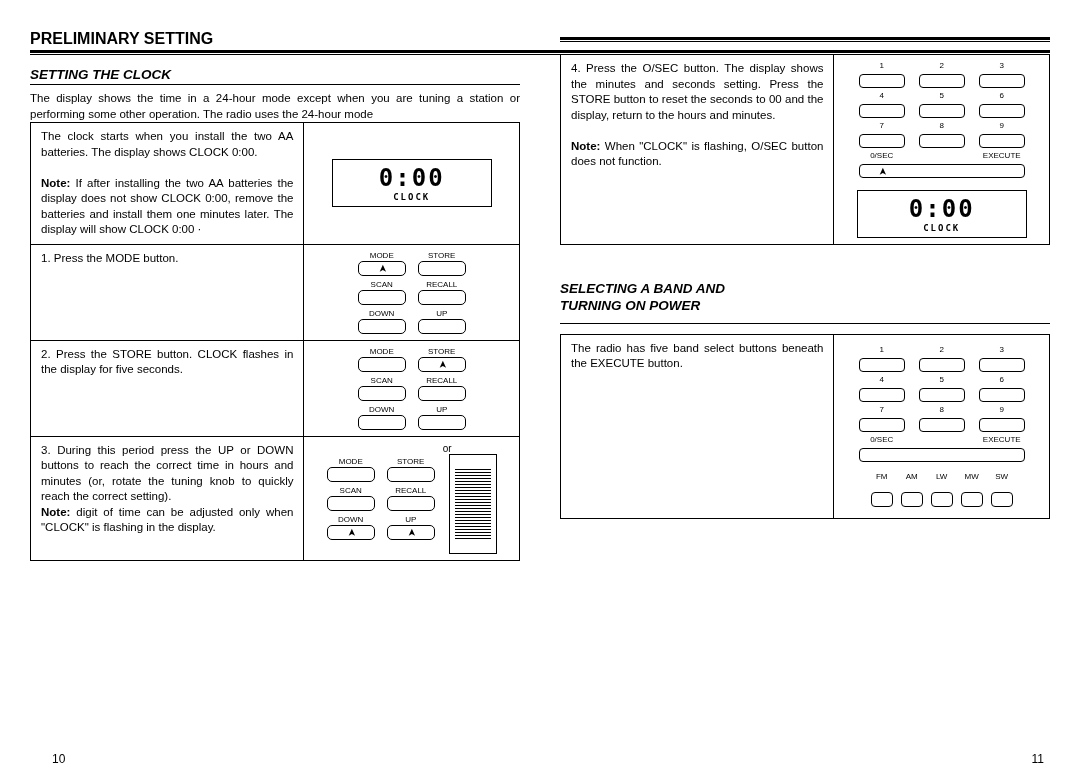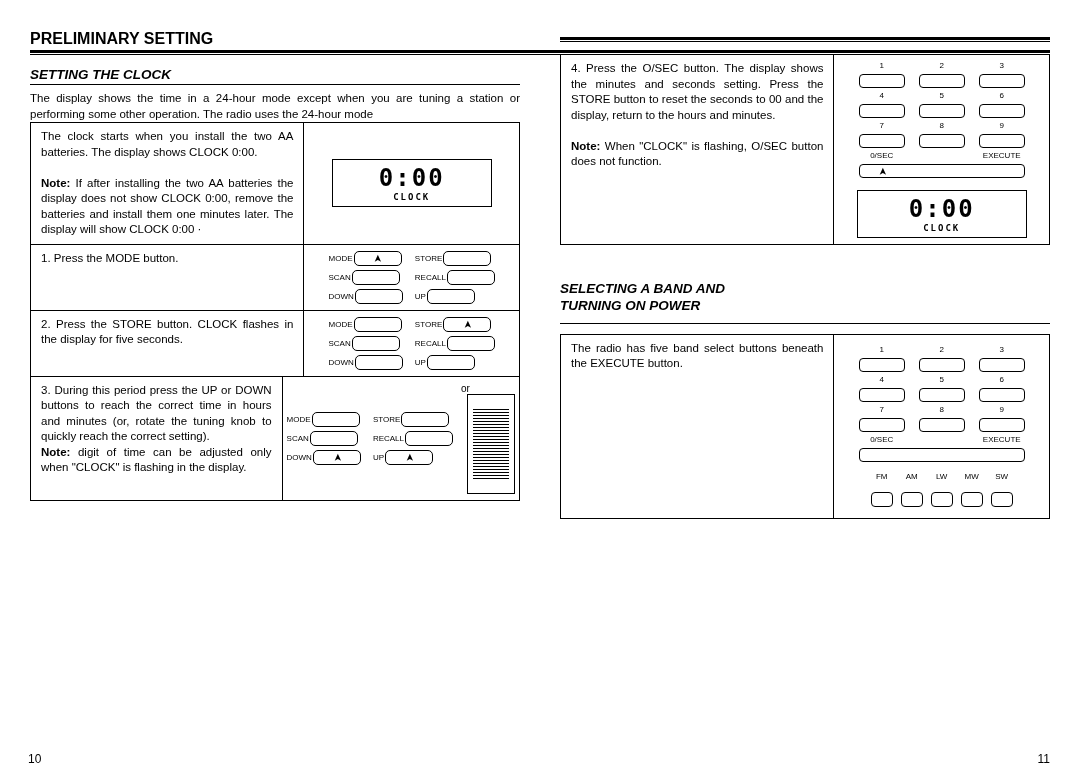--- a/index.html
+++ b/index.html
@@ -24,21 +24,21 @@
   .row { display: flex; border-bottom: 1px solid #000; }
   .row:last-child { border-bottom: none; }
   .cell-text { flex: 1.1; padding: 6px 10px; font-size: 11.5px; line-height: 1.35; text-align: justify; word-break: break-word; }
   .cell-img { flex: 0.9; border-left: 1px solid #000; display: flex; align-items: center; justify-content: center; padding: 6px 4px; }
   .note-b { font-weight: bold; }
   
   .btn-grid { display: grid; grid-template-columns: auto auto; gap: 4px 12px; font-size: 8px; font-weight: normal; }
   .btn-grid .lbl { text-align: center; }
   .btn { border: 1.5px solid #000; border-radius: 5px; width: 48px; height: 15px; display: flex; align-items: center; justify-content: center; }
   .btn.arrow::after { content: "➤"; font-size: 10px; transform: rotate(-90deg); display: inline-block; }
-  .btn-col { display: flex; flex-direction: row; align-items: center; gap: 1px; }
+  .btn-col { display: flex; flex-direction: column; align-items: center; gap: 1px; }
   
   .keypad { display: grid; grid-template-columns: repeat(3, 46px); gap: 3px 14px; font-size: 8px; }
   .keypad .kbtn { border: 1.5px solid #000; border-radius: 4px; height: 14px; }
   .keypad .klbl { text-align: center; height: 10px; }
   .widebtn { grid-column: span 3; border: 1.5px solid #000; border-radius: 4px; height: 14px; display: flex; align-items: center; justify-content: center; }
   .widebtn.arrow::after { content: "➤"; font-size: 10px; transform: rotate(-90deg); display: inline-block; margin-left: -120px; }
   .keypad-wrap { display: flex; flex-direction: column; align-items: center; gap: 4px; }
   
   .lcd-box { border: 1px solid #000; padding: 4px 8px; display: flex; flex-direction: column; align-items: center; font-family: monospace; }
   .lcd-digits { font-size: 24px; letter-spacing: 2px; font-weight: bold; }
@@ -46,22 +46,22 @@
   
   .band-row { display: flex; gap: 8px; margin-top: 6px; }
   .band-btn { display: flex; flex-direction: column; align-items: center; gap: 11px; font-size: 8px; }
   .band-btn .sq { border: 1.5px solid #000; border-radius: 4px; width: 22px; height: 15px; }
   
   .knob-box { display: flex; flex-direction: column; align-items: center; justify-content: center; border: 1px solid #000; width: 48px; height: 100px; margin-left: 10px; }
   .knob-lines { width: 36px; height: 70px; background: repeating-linear-gradient(#000 0, #000 1px, transparent 1px, transparent 3px); }
   .step3-wrap { display: flex; align-items: center; gap: 4px; }
   .or-lbl { font-size: 10px; margin-left: 4px; }
   .pagenum { position: absolute; bottom: 18px; font-size: 12px; }
-  .pagenum.left { left: 28px; }
-  .pagenum.right { right: 30px; }
+  .pagenum.left { left: 52px; }
+  .pagenum.right { right: 36px; }
   
   .lcd-row { display: flex; flex-direction: column; align-items: center; }
 </style>
 </head>
 <body>
 
 <div class="page-title">PRELIMINARY SETTING</div>
 <hr class="dbl-rule">
 
 <div class="columns">

